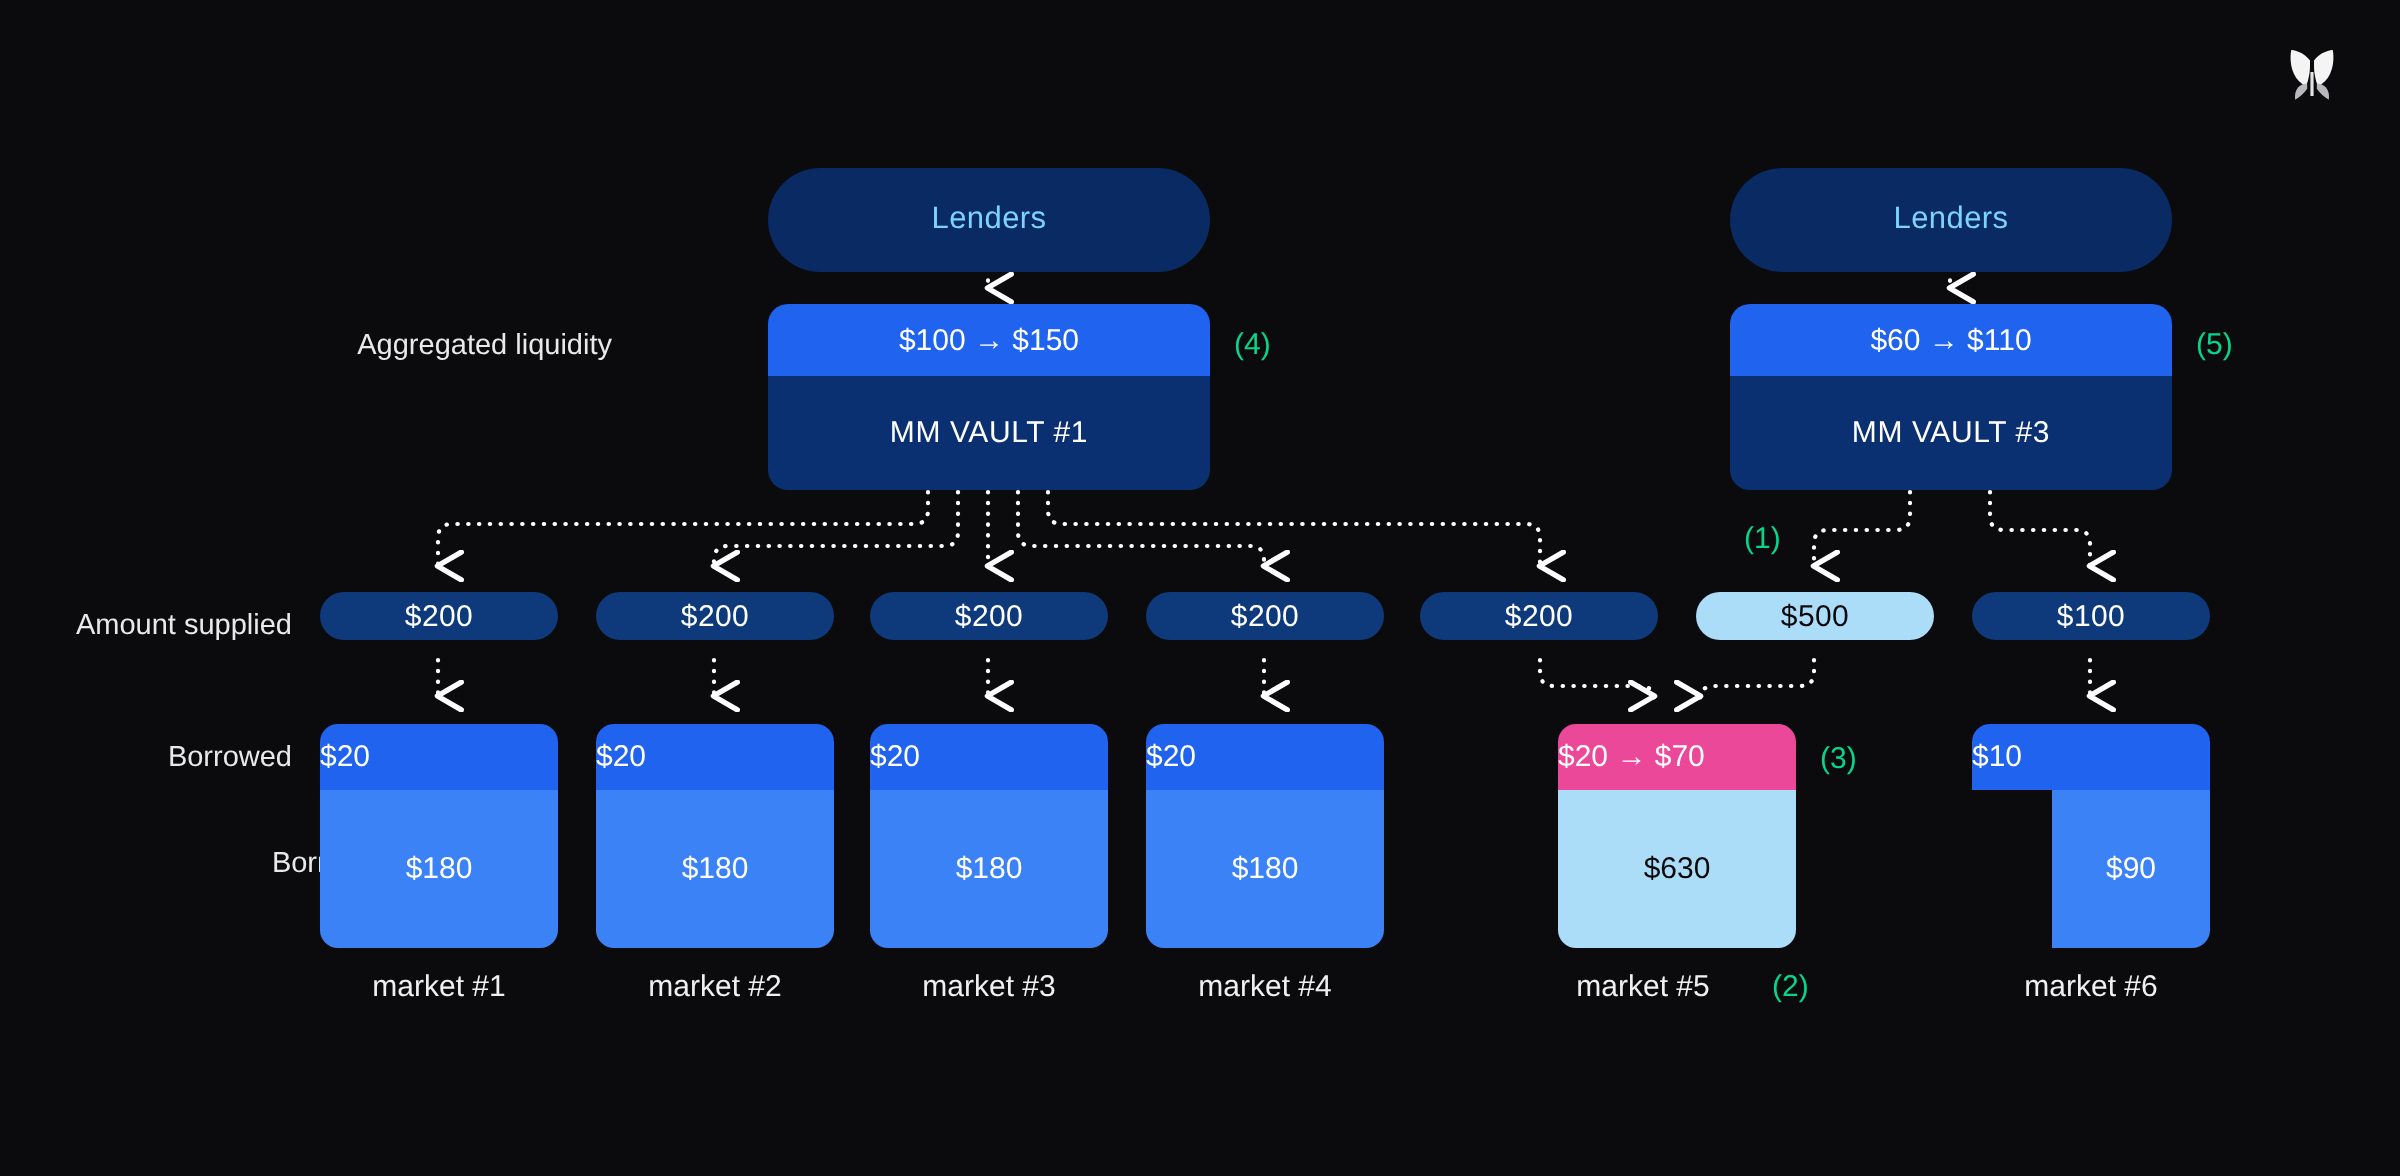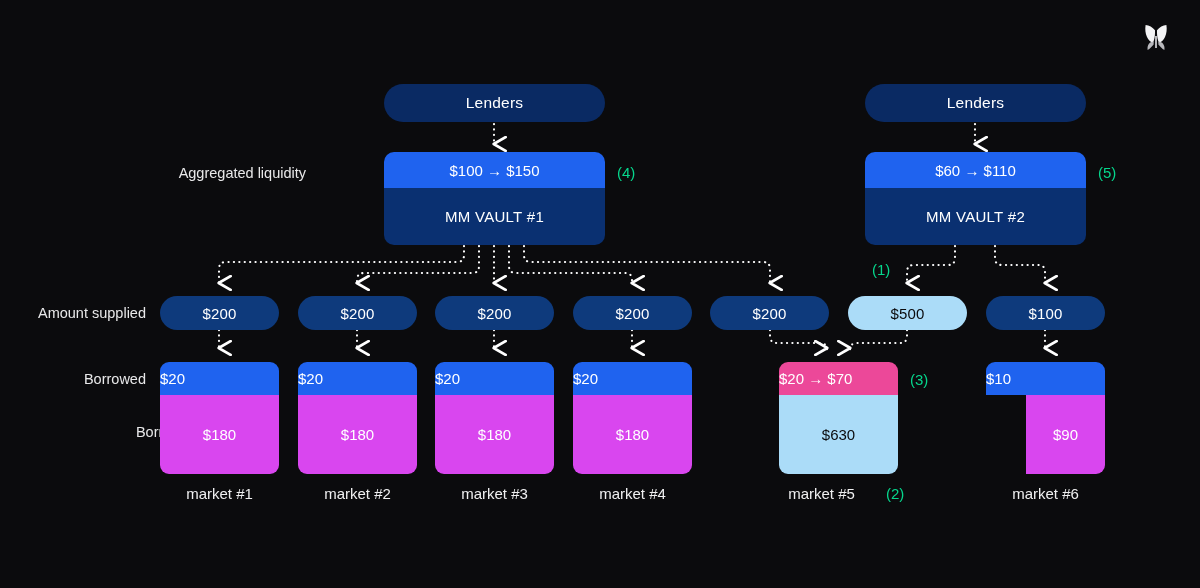--- a/index.html
+++ b/index.html
@@ -16,25 +16,25 @@
   .logo svg{display:block;width:32px;height:30px;}
 
   
   .node{position:absolute;box-sizing:border-box;display:flex;align-items:center;justify-content:center;}
   .pill{
     border-radius:999px;
     background:#0d3474;
     font-size:15px;font-weight:400;color:#ffffff;letter-spacing:.2px;
   }
   .lenders{
-    background:#0a2a63;border-radius:26px;height:38px;
-    font-size:15.5px;color:#ffffff;
+    background:#0a2a63;border-radius:26px;height:52px;
+    font-size:15.5px;color:#7dd3fc;
   }
   .supplied{
-    background:#0e3a7c;height:34px;border-radius:999px;
+    background:#0e3a7c;height:24px;border-radius:999px;
     font-size:15px;color:#fff;
   }
   .supplied.hl{background:#abdcf8;color:#0a0a0c;}
 
   
   .vault{position:absolute;width:220px;border-radius:10px;overflow:hidden;box-sizing:border-box;}
   .vault .head{
     height:36px;background:#1f63ef;display:flex;align-items:center;justify-content:center;
     font-size:15px;color:#ffffff;
   }
@@ -43,21 +43,21 @@
     font-size:15px;color:#ffffff;letter-spacing:.3px;
   }
 
   
   .market{position:absolute;border-radius:9px;overflow:hidden;box-sizing:border-box;}
   .market .liq{
     height:33px;background:#1f63ef;display:flex;align-items:center;
     font-size:15px;color:#ffffff;
   }
   .market .bor{
-    background:#d946ef;display:flex;align-items:center;justify-content:center;
+    background:#3b82f6;display:flex;align-items:center;justify-content:center;
     font-size:15px;color:#ffffff;
   }
   .market.hl .liq{background:#ec4899;color:#ffffff;}
   .market.hl .bor{background:#abdcf8;color:#0a0a0c;}
 
   
   .rowlabel{
     position:absolute;text-align:right;font-size:14.5px;color:#e9e9ea;
     white-space:nowrap;
   }
@@ -139,21 +139,21 @@
       <span>MM VAULT #1</span>
     </div>
   </div>
   <div class="stepabs" style="left:617px;top:164px;">(4)</div>
 
   <div class="vault" style="left:865px;top:152px;width:221px;">
     <div class="head">
       <span>$60 → $110</span>
     </div>
     <div class="body">
-      <span>MM VAULT #2</span>
+      <span>MM VAULT #3</span>
     </div>
   </div>
   <div class="stepabs" style="left:1098px;top:164px;">(5)</div>
 
   <div class="node pill supplied" style="left:160px;top:296px;width:119px;">
     <span>$200</span>
   </div>
   <div class="node pill supplied" style="left:298px;top:296px;width:119px;">
     <span>$200</span>
   </div>

